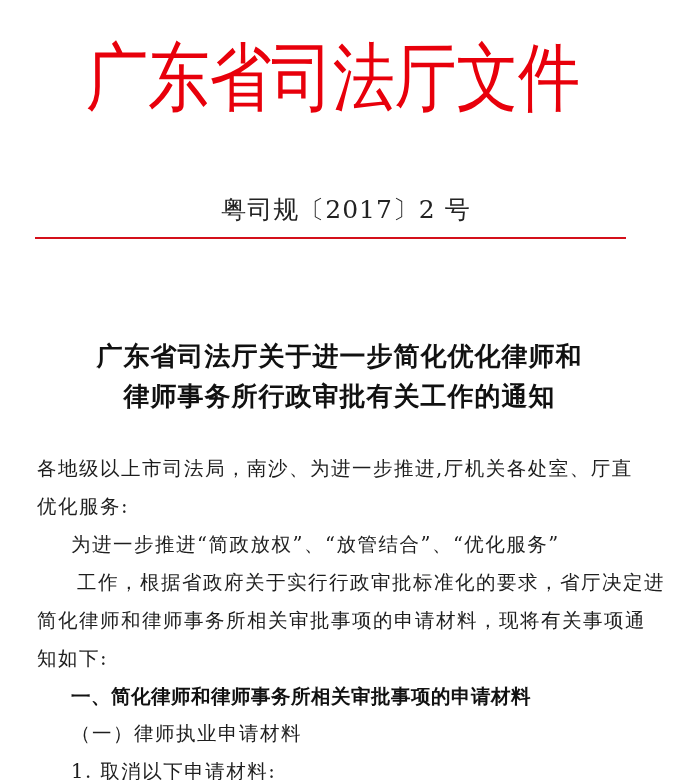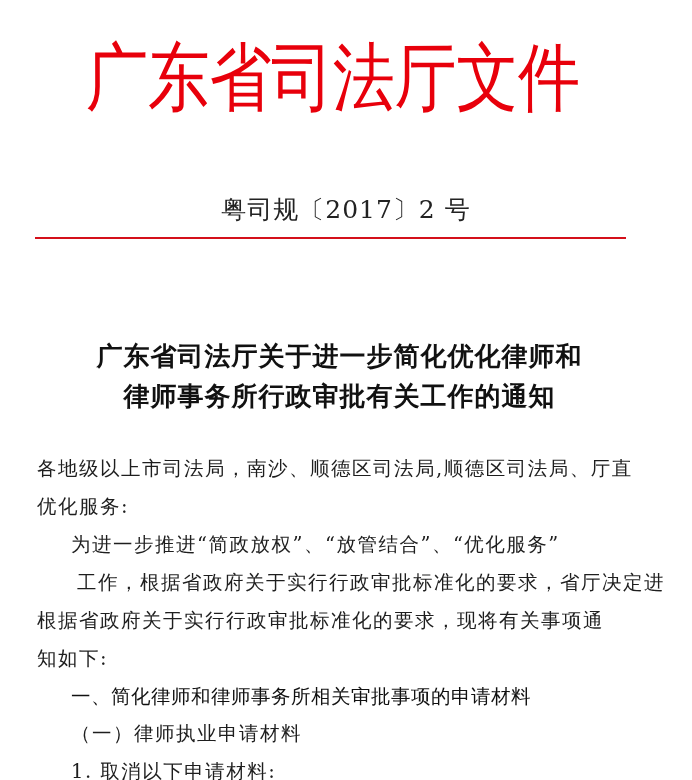--- a/index.html
+++ b/index.html
@@ -81,21 +81,21 @@
     }
     .line {
       position: absolute;
       left: 0;
       height: 38px;
       line-height: 38px;
     }
     .indent { left: 34px; }
     .heading-bold {
       font-family: "DejaVu Sans", "Liberation Sans", sans-serif;
-      font-weight: normal;
+      font-weight: bold;
       font-size: 19.5px;
       letter-spacing: 0.5px;
       color: #111;
     }
   </style>
 </head>
 <body>
 
 <div class="masthead">
   <span class="ch">广</span>
@@ -111,22 +111,22 @@
 <div class="doc-number">粤司规〔2017〕2 号</div>
 
 <div class="red-rule"></div>
 
 <div class="title">
   <div>广东省司法厅关于进一步简化优化律师和</div>
   <div>律师事务所行政审批有关工作的通知</div>
 </div>
 
 <div class="body-text" style="top:450px;">
-  <div class="line" style="top:0px;">各地级以上市司法局，南沙、顺德区司法局,顺德区司法局、厅直</div>
+  <div class="line" style="top:0px;">各地级以上市司法局，南沙、为进一步推进,厅机关各处室、厅直</div>
   <div class="line" style="top:38px;">优化服务:</div>
   <div class="line indent" style="top:76px;">为进一步推进“简政放权”、“放管结合”、“优化服务”</div>
   <div class="line" style="top:114px;margin-left:40px;">工作，根据省政府关于实行行政审批标准化的要求，省厅决定进</div>
-  <div class="line" style="top:152px;">根据省政府关于实行行政审批标准化的要求，现将有关事项通</div>
+  <div class="line" style="top:152px;">简化律师和律师事务所相关审批事项的申请材料，现将有关事项通</div>
   <div class="line" style="top:190px;">知如下:</div>
   <div class="line indent heading-bold" style="top:228px;">一、简化律师和律师事务所相关审批事项的申请材料</div>
   <div class="line indent" style="top:265px;">（一）律师执业申请材料</div>
   <div class="line indent" style="top:303px;">1. 取消以下申请材料:</div>
 </div>
 
 </body></html>

